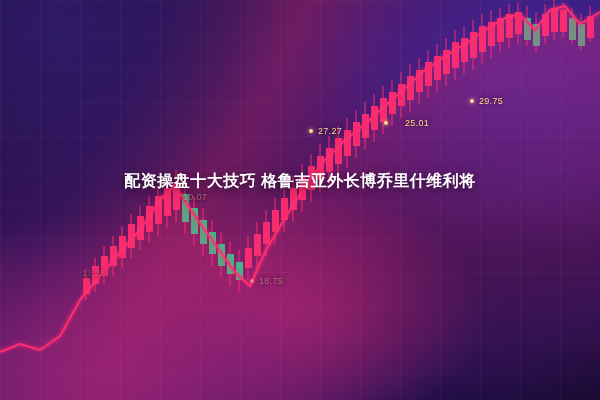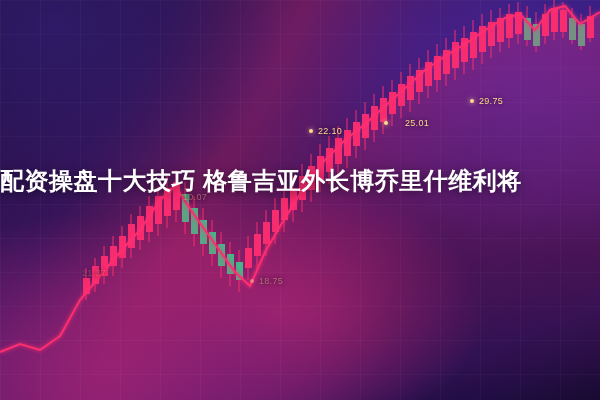--- a/index.html
+++ b/index.html
@@ -103,22 +103,23 @@
   .dlabel.dim::before { background: rgba(255,226,160,0.45); box-shadow: none; }
   .dlabel.dimmer::before { background: rgba(255,220,180,0.25); box-shadow: none; }
   .dlabel.nodot::before { display: none; }
 
   
   .headline {
     position: absolute;
     left: 0;
     top: 160px;
     width: 600px;
+    text-align: center;
     color: #ffffff;
-    font-size: 24px;
+    font-size: 16px;
     font-weight: bold;
     line-height: 42px;
     letter-spacing: 0.5px;
     font-family: "Liberation Sans", sans-serif;
     text-shadow: 0 2px 10px rgba(0,0,0,0.55);
   }
   .headline .l2 { display: block; }
 </style>
 </head>
 <body>
@@ -289,22 +290,22 @@
          L565,6 L580,24 L600,12 L600,400 L0,400 Z" fill="url(#areaFill)"></path>
     <path d="M0,352 L20,344 L40,350 L60,336 L80,300 L100,276 L120,252 L140,230
          L160,200 L175,186 L195,216 L215,244 L235,272 L250,286 L265,252
          L285,218 L305,186 L325,160 L345,140 L365,124 L385,106 L405,88
          L425,70 L445,56 L465,44 L485,30 L505,18 L520,14 L535,30 L550,10
          L565,6 L580,24 L600,12" fill="none" stroke="#ff2d6f" stroke-width="2" filter="url(#glow)"></path>
   </svg>
 
   <div class="dlabel" style="left:479px; top:96px;">29.75</div>
   <div class="dlabel" style="left:393px; top:118px;padding-left:12px;">25.01</div>
-  <div class="dlabel" style="left:318px; top:126px;">22.10</div>
+  <div class="dlabel" style="left:318px; top:126px;">27.27</div>
   <div class="dlabel dim" style="left:259px; top:240px;margin-top:36px;">18.75</div>
   <div class="dlabel dim nodot" style="left:183px; top:192px;">10.07</div>
-  <div class="dlabel dimmer nodot" style="left:82px; top:268px;">21.37</div>
+  <div class="dlabel dimmer nodot" style="left:82px; top:268px;">11.28</div>
 
   <div class="headline">
     <span>配资操盘十大技巧 格鲁吉亚外长博乔里什维利将</span>
   </div>
 
 </div>
 
 </body></html>

